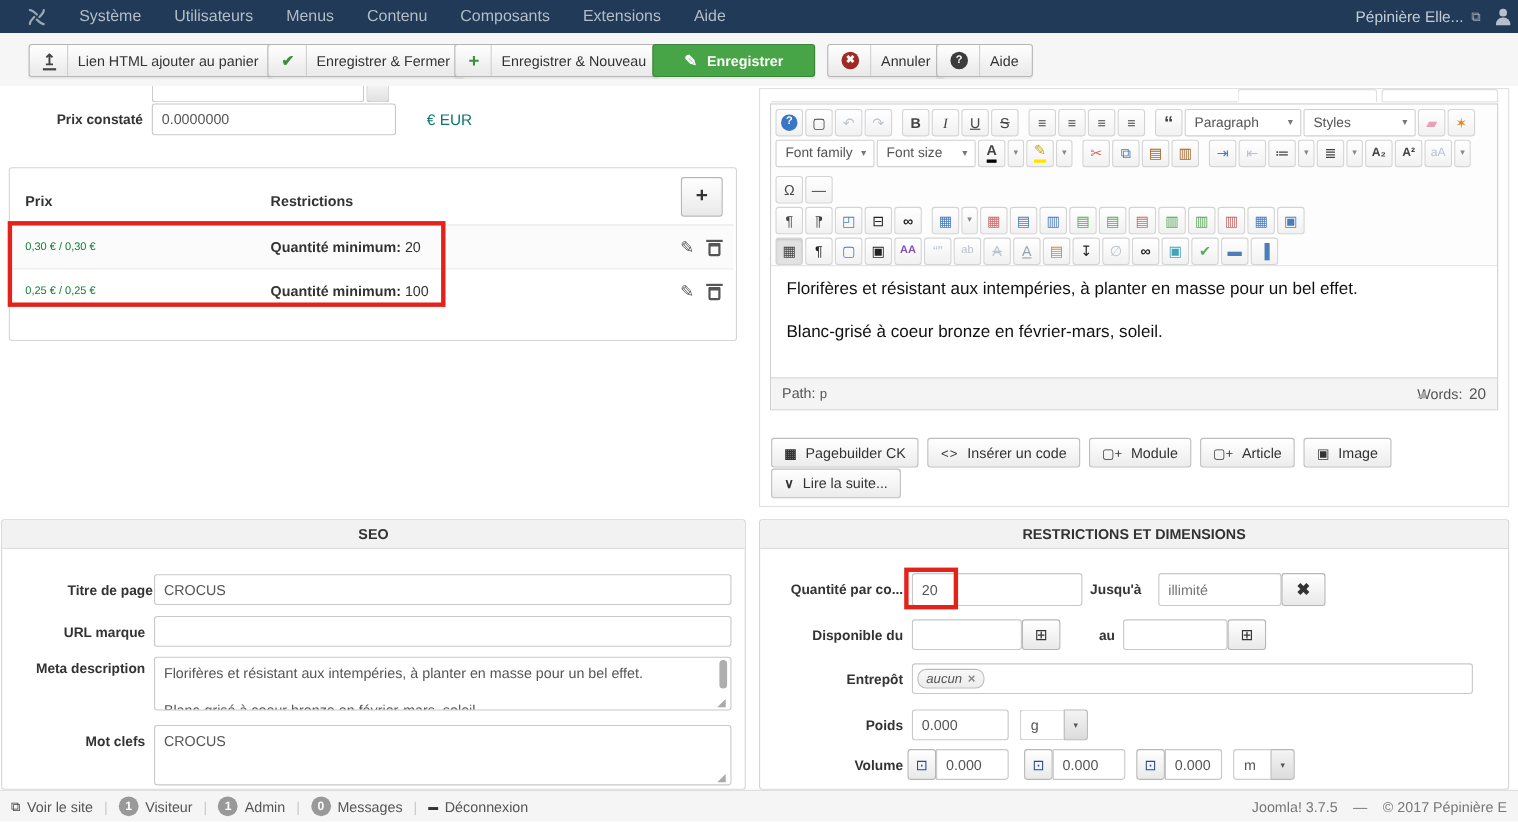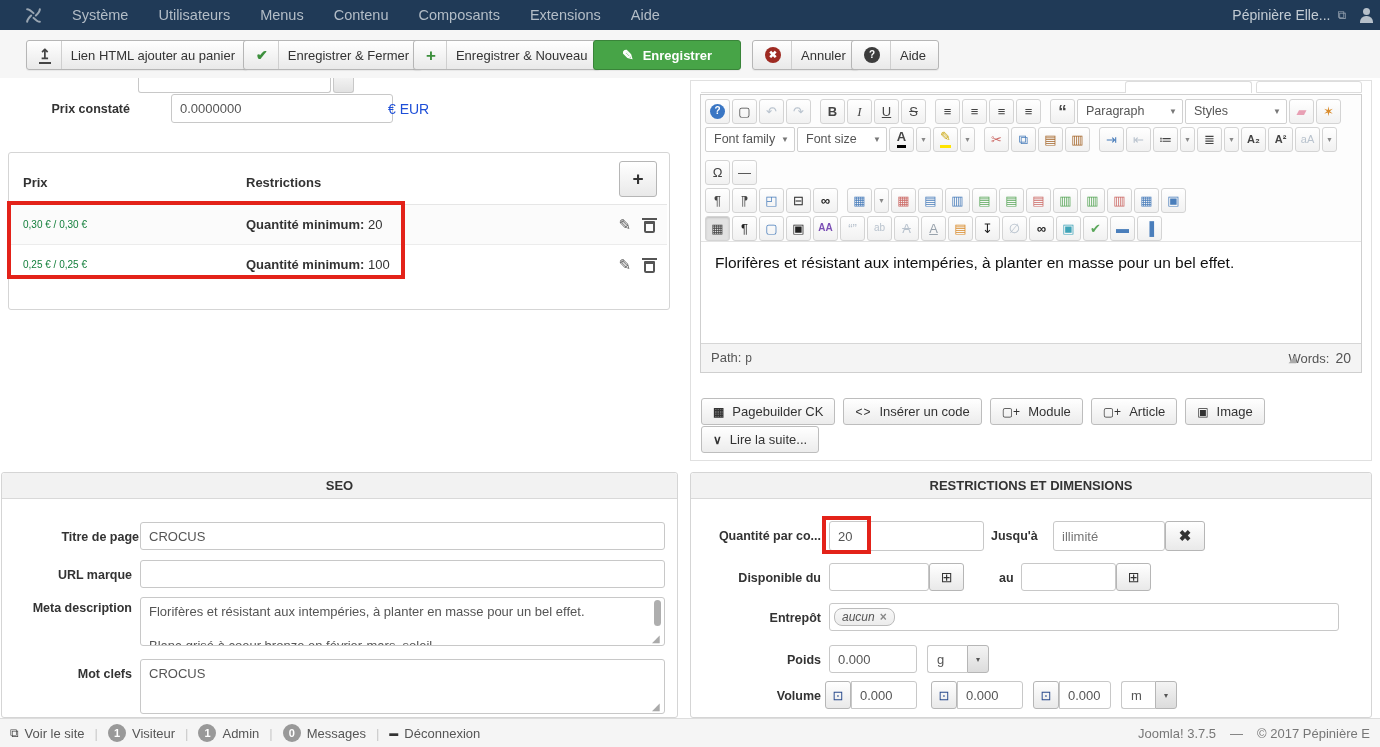--- a/index.html
+++ b/index.html
@@ -157,22 +157,22 @@
         <span class="circ dark">?</span>
       </span>
     <span>Aide</span>
   </button>
 </div>
 
 <div class="cutrow" style="left:138px; top:78px; width:193px; height:15px; border-radius:0 0 3px 3px;"></div>
 <div class="cutrow" style="left:333px; top:78px; width:21px; height:15px; background:linear-gradient(#f2f2f2,#e2e2e2); border-radius:0 0 3px 3px;"></div>
 
 <div class="lbl" style="left:0; top:94px; width:130px;">Prix constaté</div>
-<input class="inp" style="left: 138px; top: 94px; width: 222px; height: 29px; margin-left: 33px;" value="0.0000000">
-<span style="position:absolute; left:388px; top:101px; font-size:14px; color:#1d4ed8;">€ EUR</span>
+<input class="inp" style="left: 138px; top: 94px; width: 222px; height: 29px;" value="0.0000000">
+<span style="position:absolute; left:388px; top:101px; font-size:14px; color:#0f766e;">€ EUR</span>
 
 <div class="panel" style="left:8px; top:152px; width:662px; height:158px;">
   <button class="minibtn" style="right:12px; top:8px; width:38px; height:36px; font-size:19px; font-weight:bold;">+</button>
   <span style="position:absolute; left:14px; top:22px; font-size:13px; font-weight:bold;">Prix</span>
   <span style="position:absolute; left:237px; top:22px; font-size:13px; font-weight:bold;">Restrictions</span>
 
   <div class="prow" style="top:51px; background:#fbfbfb; border-top:1px solid #e6e6e6;">
     <span class="price">0,30 € / 0,30 €</span>
     <span class="restr"><b>Quantité minimum:</b>&nbsp;<span>20</span></span>
     <button class="rowbtn" style="right:36px;"><span class="pencil">✎</span></button>
@@ -299,20 +299,21 @@
         <button class="ebtn dim">∅</button>
         <button class="ebtn c-dark fs-b">∞</button>
         <button class="ebtn c-teal">▣</button>
         <button class="ebtn c-green">✔</button>
         <button class="ebtn c-blue">▬</button>
         <button class="ebtn c-blue">▐</button>
       </div>
     </div>
     <div class="edcontent">
       <p>Florifères et résistant aux intempéries, à planter en masse pour un bel effet.</p>
+      <p>Blanc-grisé à coeur bronze en février-mars, soleil.</p>
     </div>
     <div class="edstatus">
       <span><span>Path:</span> <span class="mono">p</span></span>
       <span style="display:flex; align-items:center; gap:6px;">
         <span>Words:</span>
         <span style="font-size:14px;">20</span>
         <span class="grip">◢</span>
       </span>
     </div>
   </div>

